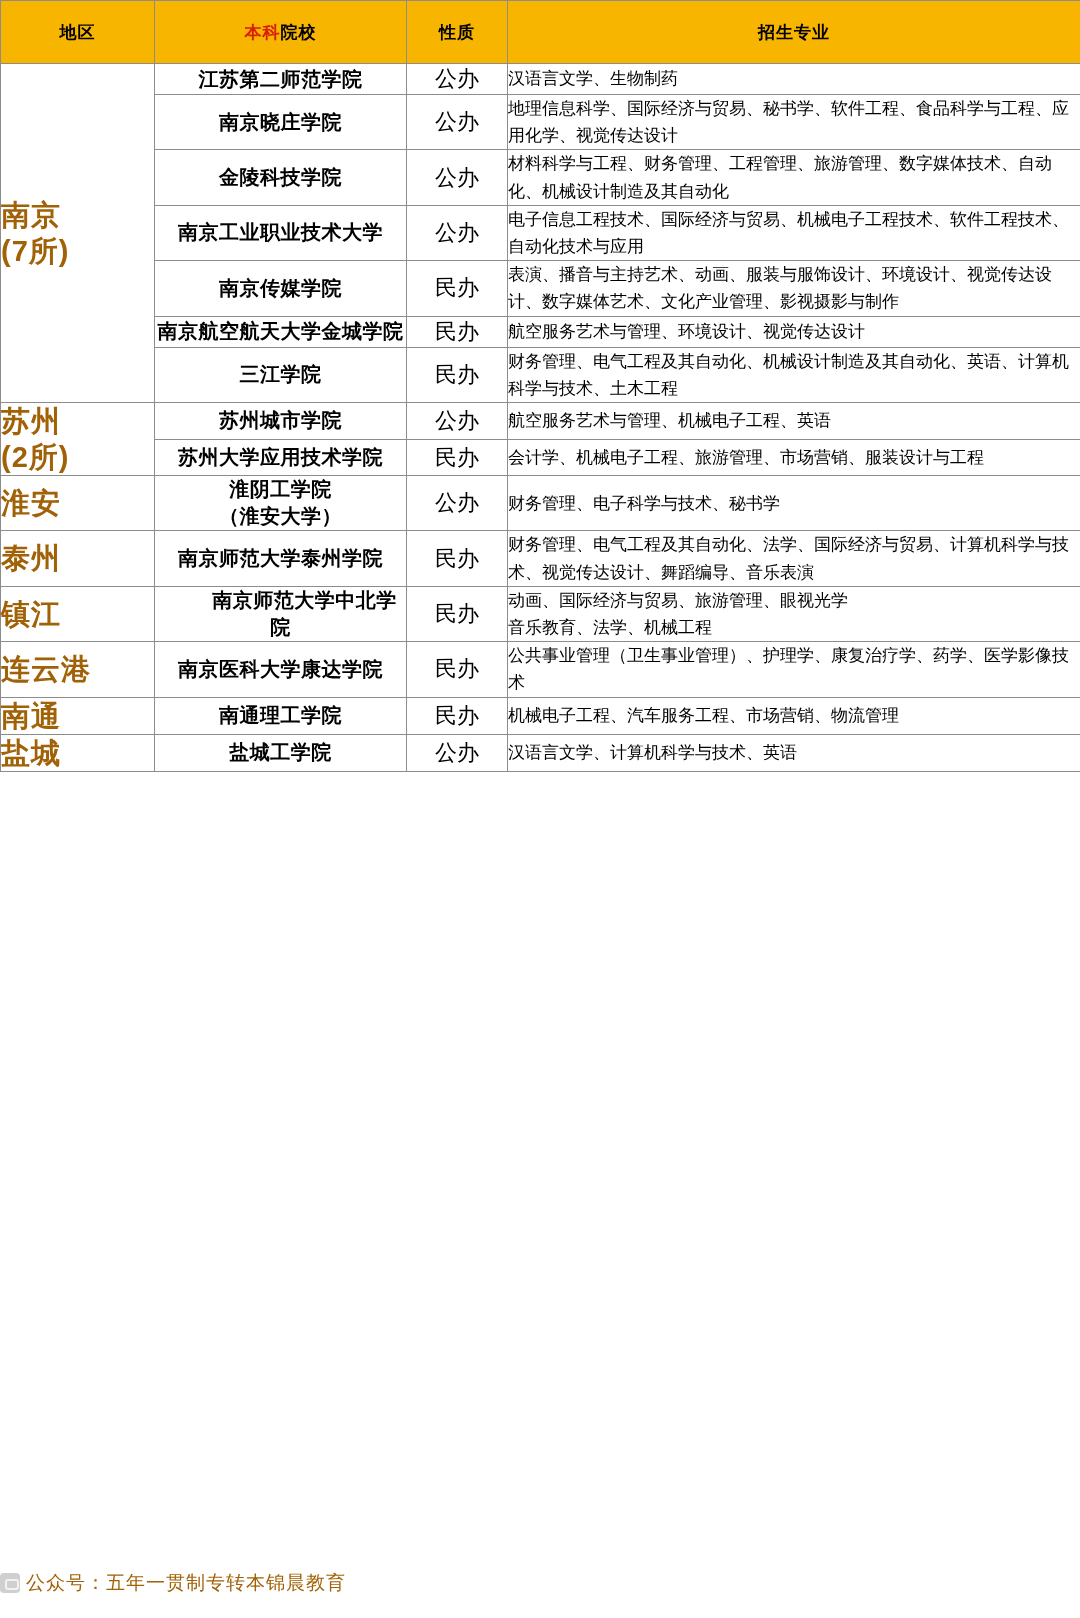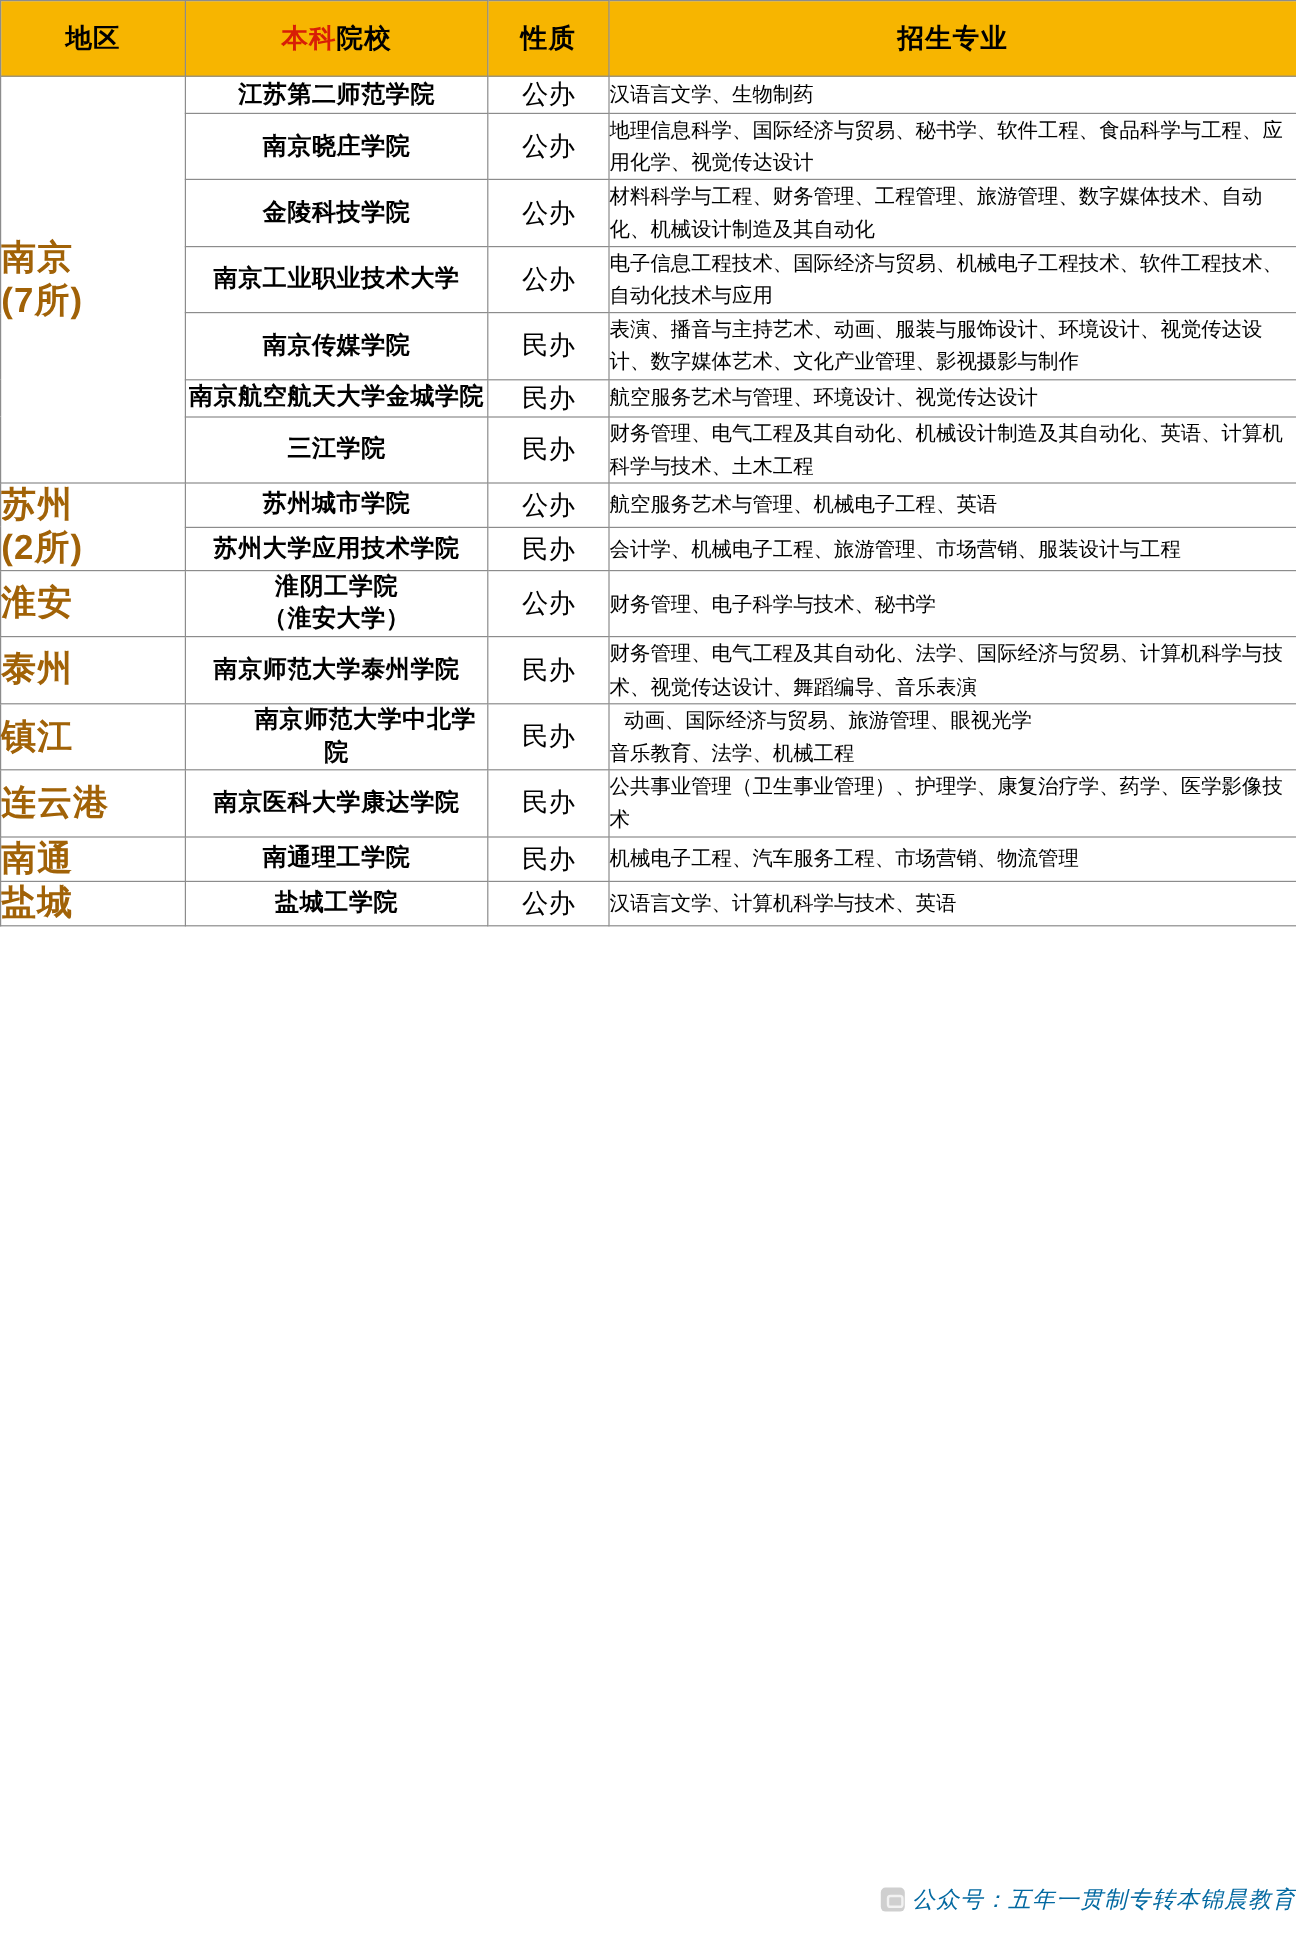--- a/index.html
+++ b/index.html
@@ -27,21 +27,21 @@
   
   col.c-region { width: 154px; }
   col.c-school { width: 252px; }
   col.c-nature { width: 101px; }
   col.c-major  { width: 573px; }
 
   thead th {
     background: #f7b500;
     height: 62px;
     text-align: center;
-    font-size: 22px;
+    font-size: 17px;
     font-weight: bold;
     color: #000000;
     letter-spacing: 1px;
   }
   thead th .hl {
     color: #d81e06;
   }
 
   td.region {
     text-align: left;
@@ -76,27 +76,26 @@
     line-height: 1.6;
     padding: 10px 12px 10px 14px;
   }
 
   
   .watermark {
     position: absolute;
     left: 0;
     bottom: 22px;
     width: 1080px;
-    text-align: right;
+    text-align: left;
     font-size: 19px;
-    color: #0369a1;
+    color: #a16207;
     pointer-events: none;
     user-select: none;
     letter-spacing: 1px;
-    font-style: italic;
   }
   .watermark .wm-logo {
     display: inline-block;
     width: 20px;
     height: 20px;
     border-radius: 4px;
     background: #cfcfcf;
     vertical-align: -4px;
     margin-right: 6px;
     position: relative;
@@ -188,21 +187,21 @@
       <tr>
         <td class="region" rowspan="1"><span>泰州</span></td>
         <td class="school"><span style="white-space: pre-line;">南京师范大学泰州学院</span></td>
         <td class="nature"><span>民办</span></td>
         <td class="major"><span style="white-space: pre-line;">财务管理、电气工程及其自动化、法学、国际经济与贸易、计算机科学与技术、视觉传达设计、舞蹈编导、音乐表演</span></td>
       </tr>
       <tr>
         <td class="region" rowspan="1"><span>镇江</span></td>
         <td class="school"><span style="white-space: pre-line; margin-left: 48px;">南京师范大学中北学院</span></td>
         <td class="nature"><span>民办</span></td>
-        <td class="major"><span style="white-space: pre-line; margin-left: 12px;">动画、国际经济与贸易、旅游管理、眼视光学
+        <td class="major"><span style="white-space: pre-line;">动画、国际经济与贸易、旅游管理、眼视光学
 音乐教育、法学、机械工程</span></td>
       </tr>
       <tr>
         <td class="region" rowspan="1"><span>连云港</span></td>
         <td class="school"><span style="white-space: pre-line;">南京医科大学康达学院</span></td>
         <td class="nature"><span>民办</span></td>
         <td class="major"><span style="white-space: pre-line;">公共事业管理（卫生事业管理）、护理学、康复治疗学、药学、医学影像技术</span></td>
       </tr>
       <tr>
         <td class="region" rowspan="1"><span>南通</span></td>

